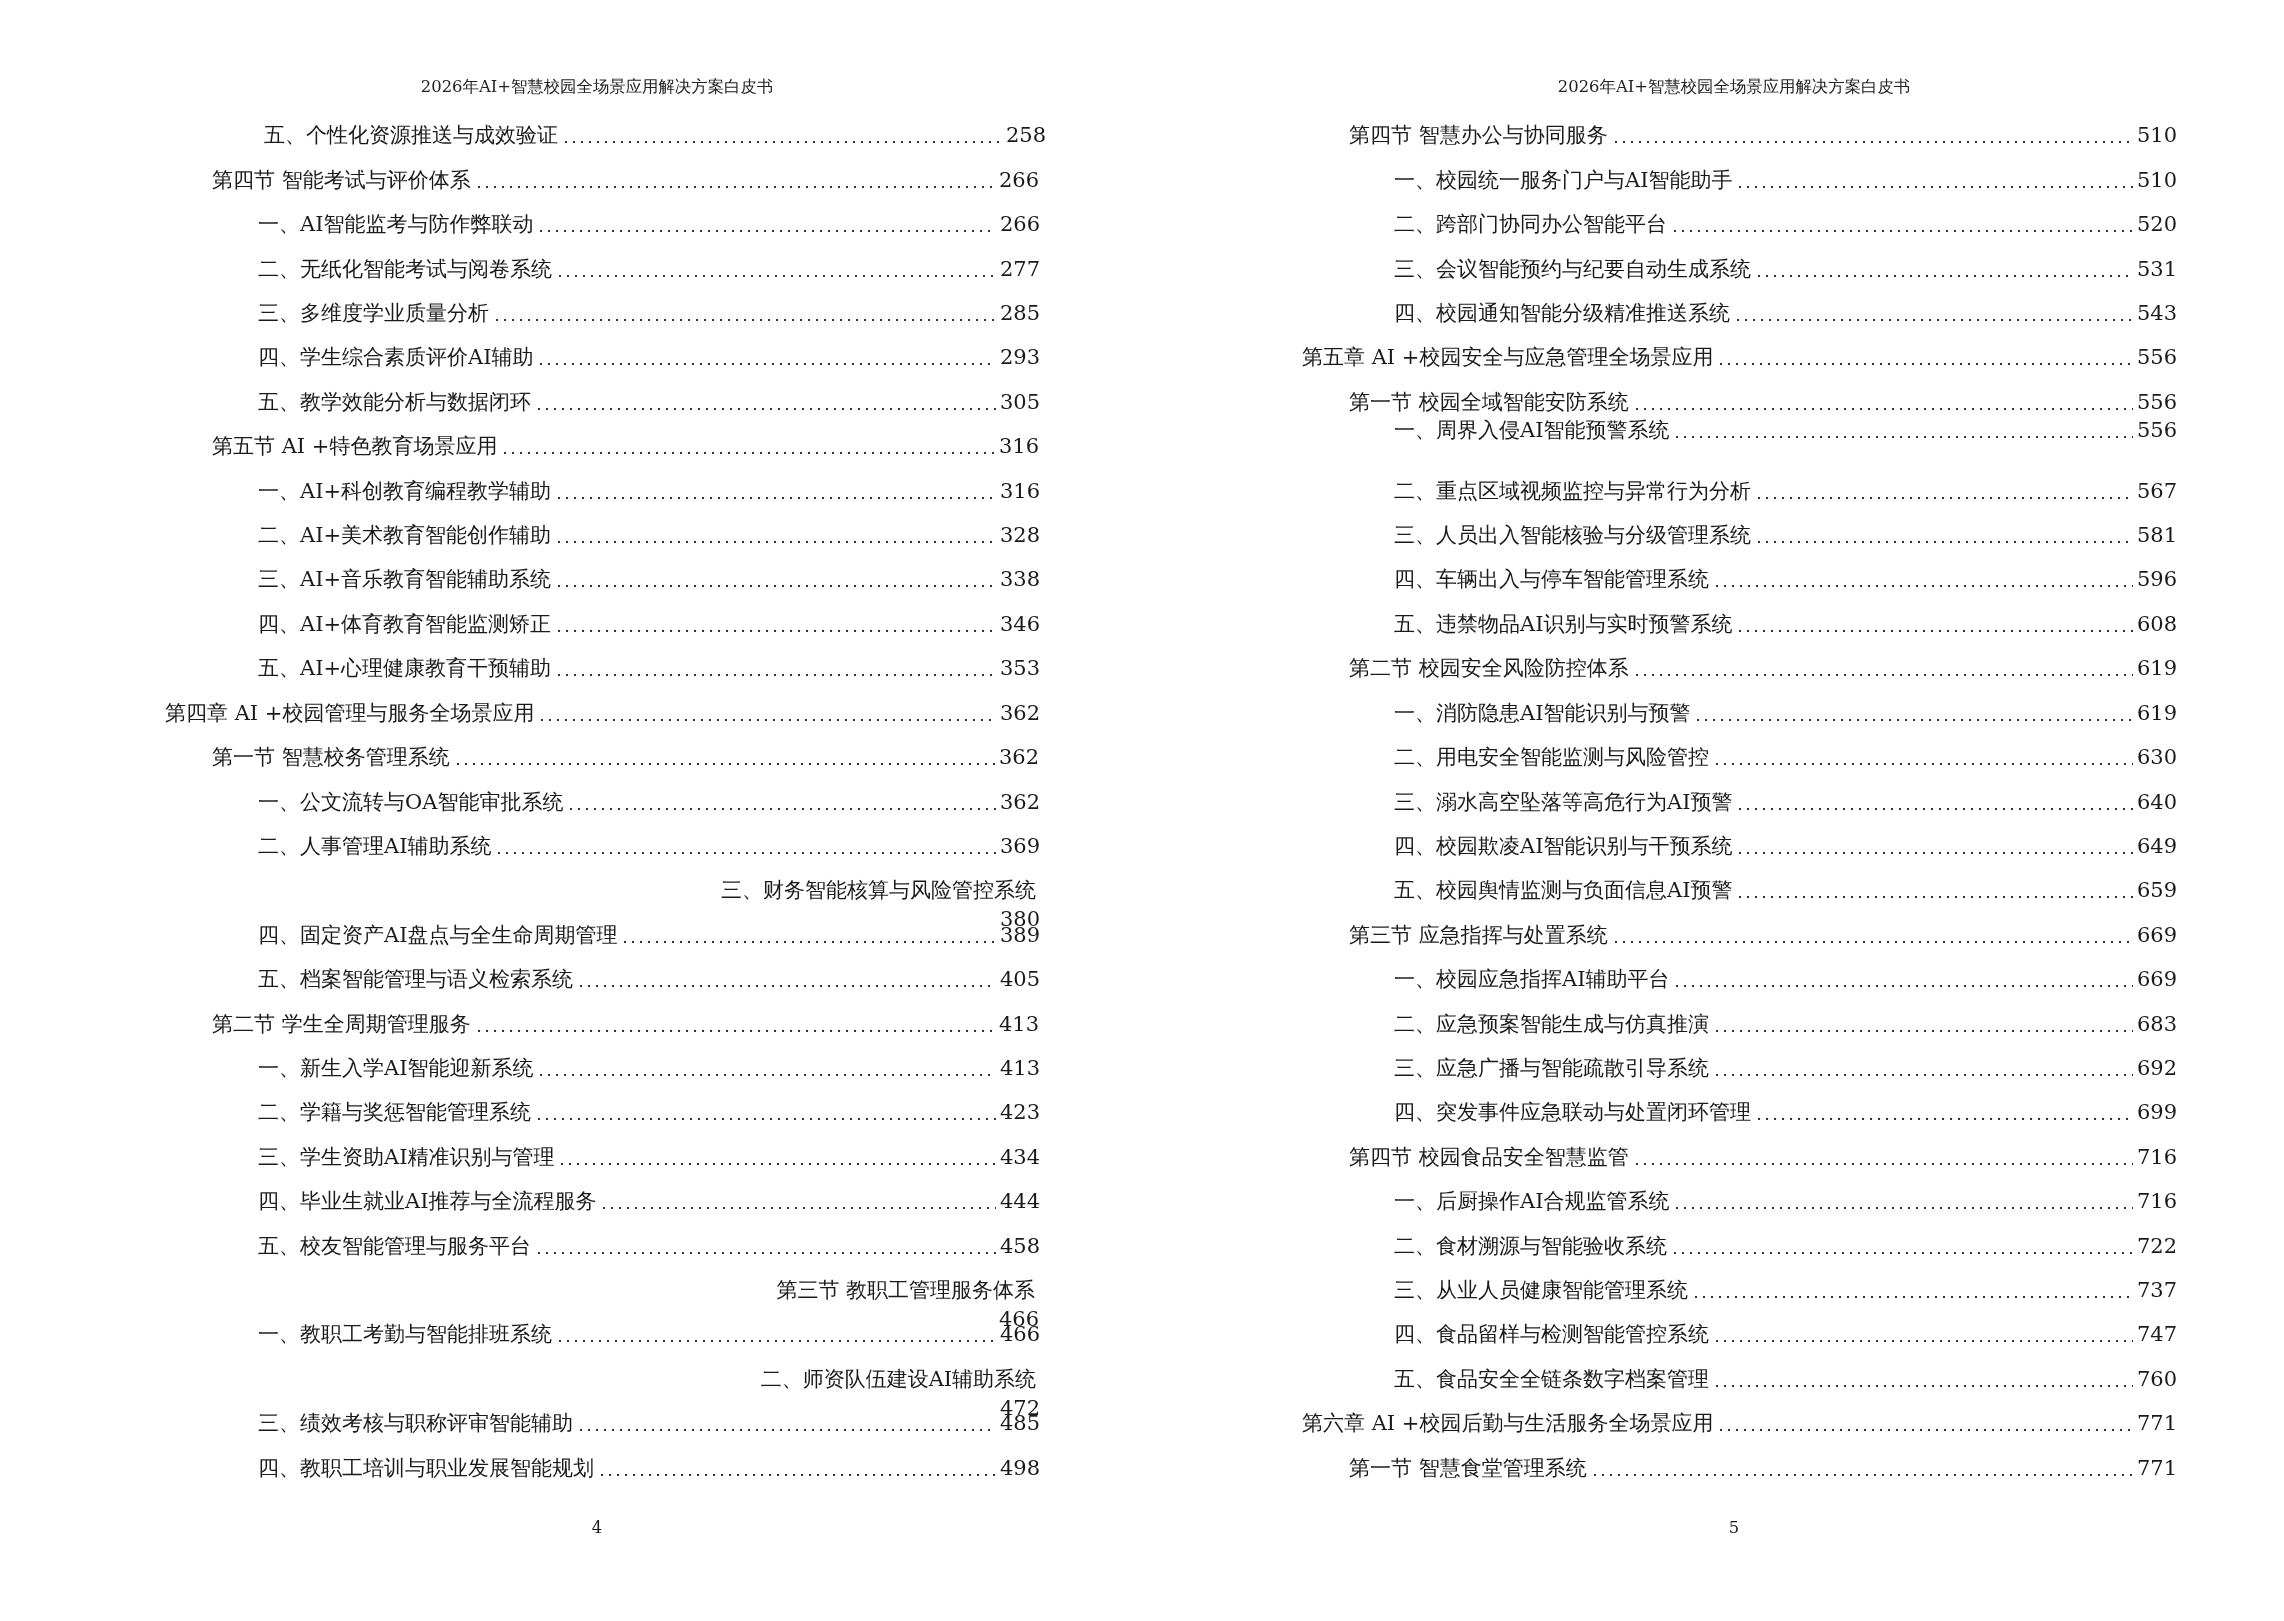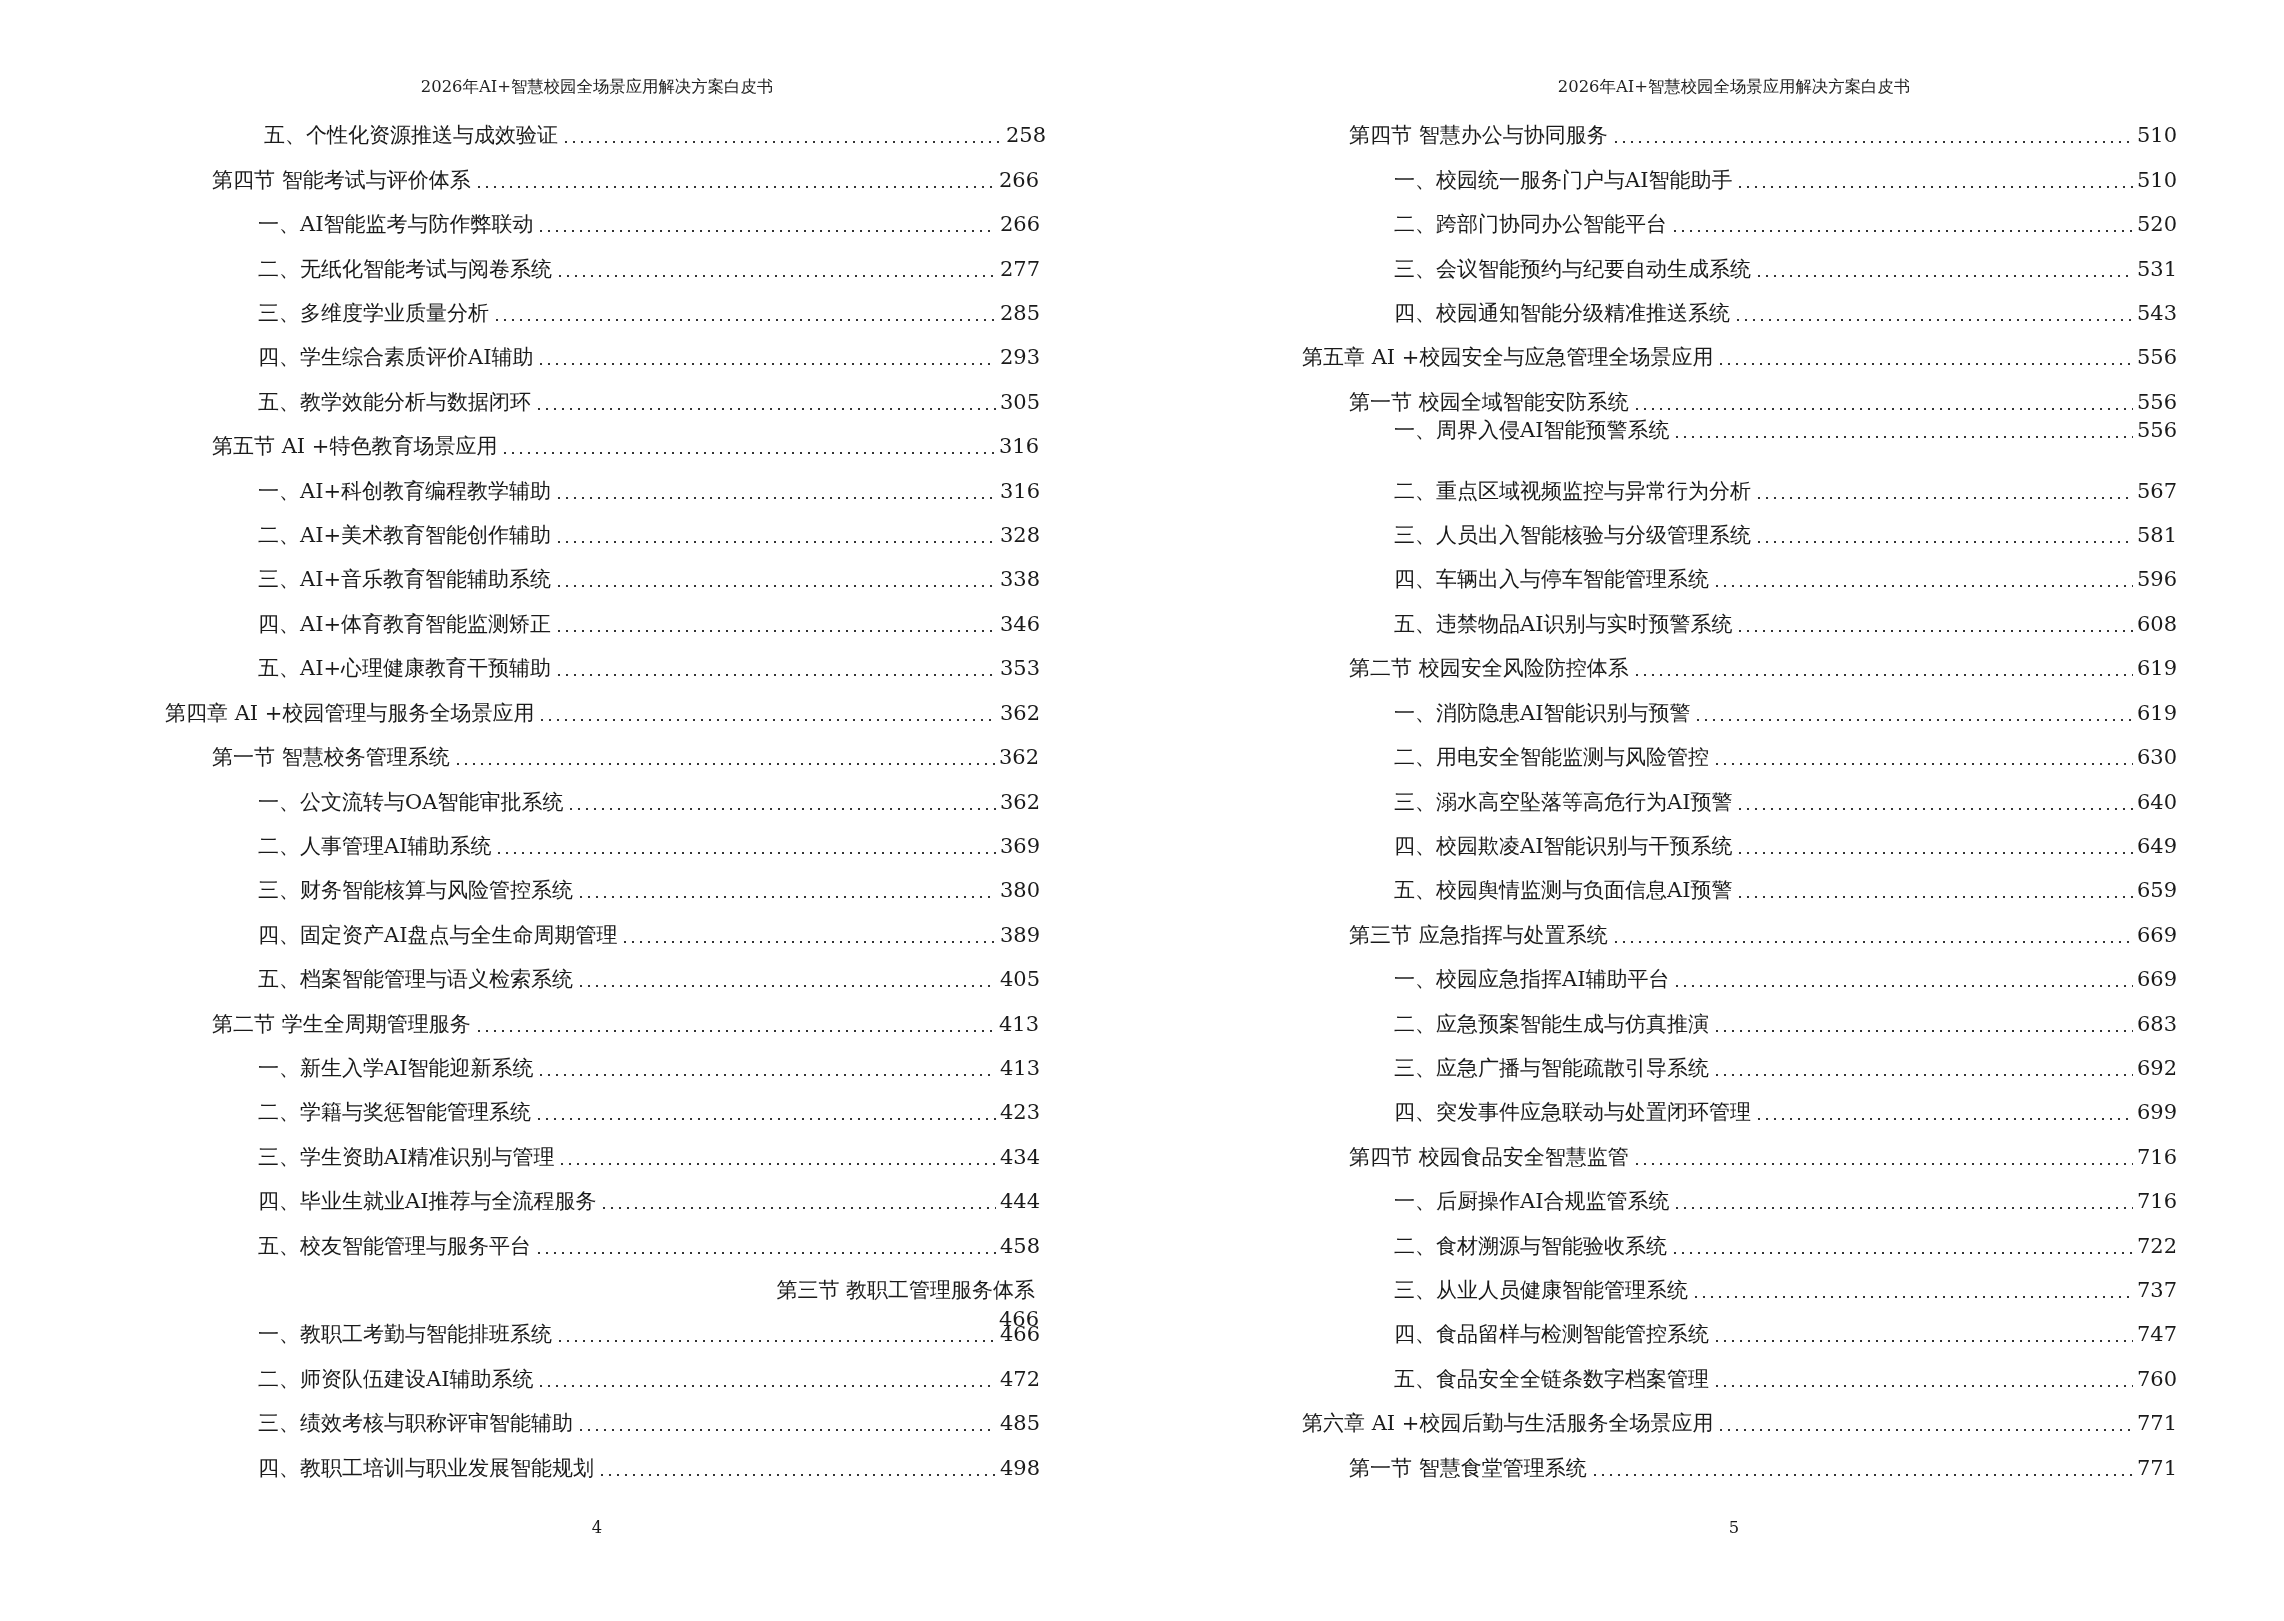--- a/index.html
+++ b/index.html
@@ -172,21 +172,21 @@
       <div class="toc-row" style="left: 258px; width: 782px; top: 788px;">
         <span class="title">一、公文流转与OA智能审批系统</span>
         <span class="leader"></span>
         <span class="pageno">362</span>
       </div>
       <div class="toc-row" style="left: 258px; width: 782px; top: 832px; justify-content: flex-end;">
         <span class="title">二、人事管理AI辅助系统</span>
         <span class="leader"></span>
         <span class="pageno">369</span>
       </div>
-      <div class="toc-row" style="left: 258px; width: 782px; top: 876px;">
+      <div class="toc-row" style="left: 258px; width: 782px; top: 876px; flex-direction: column;">
         <span class="title">三、财务智能核算与风险管控系统</span>
         <span class="leader"></span>
         <span class="pageno">380</span>
       </div>
       <div class="toc-row" style="left: 258px; width: 782px; top: 921px;">
         <span class="title">四、固定资产AI盘点与全生命周期管理</span>
         <span class="leader"></span>
         <span class="pageno">389</span>
       </div>
       <div class="toc-row" style="left: 258px; width: 782px; top: 965px;">
@@ -227,21 +227,21 @@
       <div class="toc-row" style="left: 212px; width: 827px; top: 1276px; flex-direction: column;">
         <span class="title">第三节 教职工管理服务体系</span>
         <span class="leader"></span>
         <span class="pageno">466</span>
       </div>
       <div class="toc-row" style="left: 258px; width: 782px; top: 1320px;">
         <span class="title">一、教职工考勤与智能排班系统</span>
         <span class="leader"></span>
         <span class="pageno">466</span>
       </div>
-      <div class="toc-row" style="left: 258px; width: 782px; top: 1365px;">
+      <div class="toc-row" style="left: 258px; width: 782px; top: 1365px; flex-direction: column;">
         <span class="title">二、师资队伍建设AI辅助系统</span>
         <span class="leader"></span>
         <span class="pageno">472</span>
       </div>
       <div class="toc-row" style="left: 258px; width: 782px; top: 1409px;">
         <span class="title">三、绩效考核与职称评审智能辅助</span>
         <span class="leader"></span>
         <span class="pageno">485</span>
       </div>
       <div class="toc-row" style="left: 258px; width: 782px; top: 1454px;">

